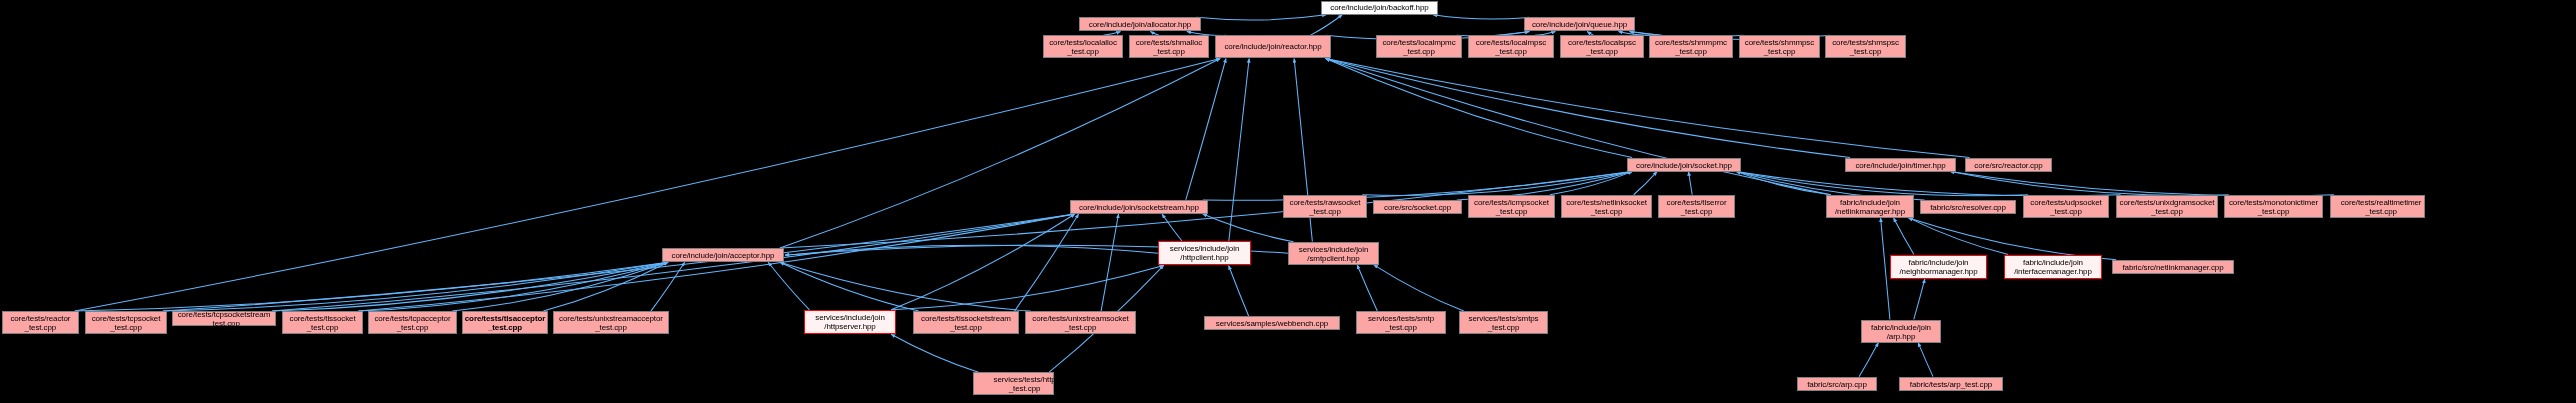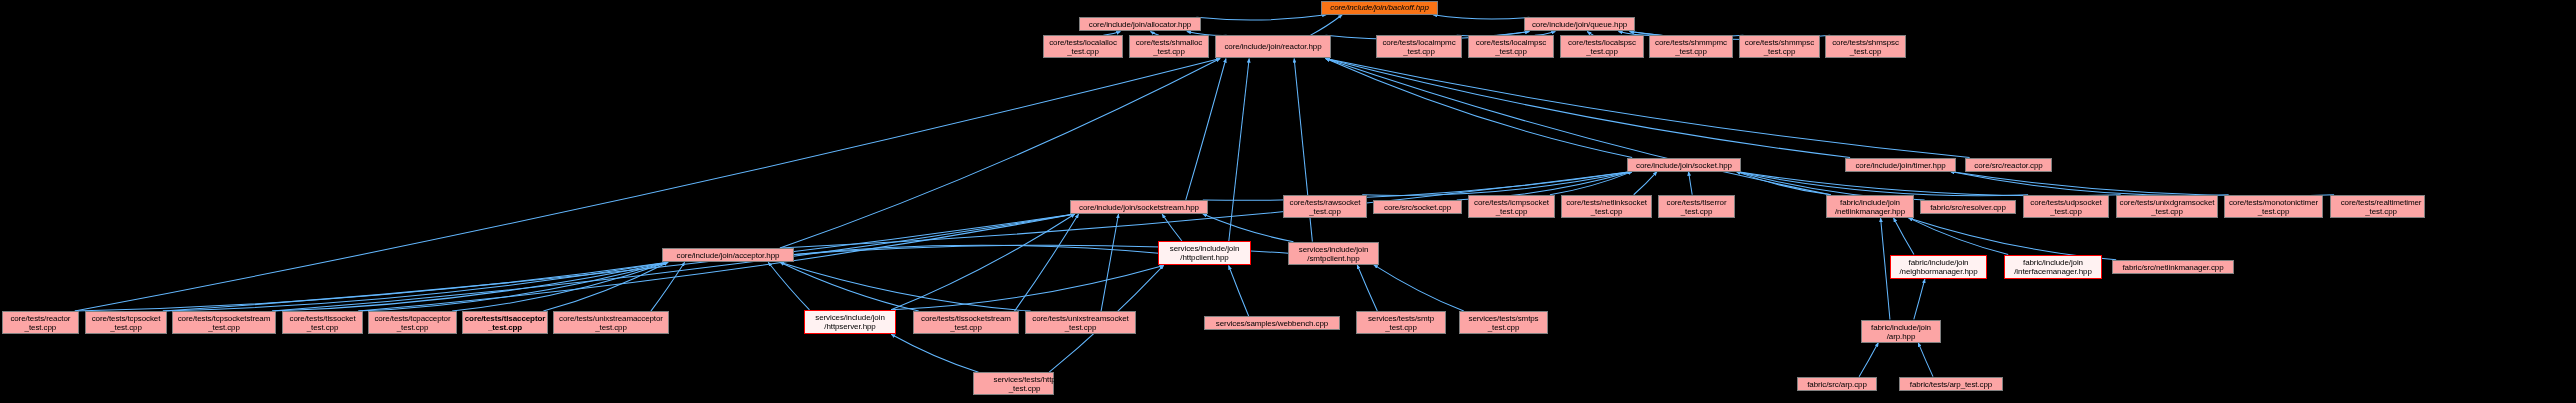--- a/index.html
+++ b/index.html
@@ -50,23 +50,22 @@
     content: "";
     position: absolute;
     left: 1.3px; top: 1.3px;
     right: -1.3px; bottom: -1.3px;
     border-right: 1.3px solid #7a7a7a;
     border-bottom: 1.3px solid #7a7a7a;
     z-index: -1;
     pointer-events: none;
   }
   .gnode.root {
-    background: #f97316;
+    background: #ffffff;
     border: 0.6px solid #808080;
-    font-style: italic;
   }
   .gnode.highlight {
     background: #fff2f2;
     border: 1.3px solid #ff0000;
   }
 </style>
 </head>
 <body>
 
 <div id="graph-root">
@@ -183,37 +182,37 @@
 /netlinkmanager.hpp</div>
       <div class="gnode" style="left: 1920px; top: 200px; width: 96px; height: 14px;">fabric/src/resolver.cpp</div>
       <div class="gnode" style="left: 2023px; top: 195px; width: 86px; height: 23px;">core/tests/udpsocket
 _test.cpp</div>
       <div class="gnode" style="left: 2116px; top: 195px; width: 102px; height: 23px;">core/tests/unixdgramsocket
 _test.cpp</div>
       <div class="gnode" style="left: 2224px; top: 195px; width: 99px; height: 23px;">core/tests/monotonictimer
 _test.cpp</div>
       <div class="gnode" style="left: 2330px; top: 195px; width: 95px; height: 23px; padding-left: 9px;">core/tests/realtimetimer
 _test.cpp</div>
-      <div class="gnode" style="left: 662px; top: 248px; width: 132px; height: 14px;">core/include/join/acceptor.hpp</div>
+      <div class="gnode" style="left: 662px; top: 248px; width: 122px; height: 14px;">core/include/join/acceptor.hpp</div>
       <div class="gnode highlight" style="left: 1158px; top: 241px; width: 93px; height: 24.4px;">services/include/join
 /httpclient.hpp</div>
       <div class="gnode" style="left: 1288px; top: 242px; width: 91px; height: 23px;">services/include/join
 /smtpclient.hpp</div>
       <div class="gnode highlight" style="left: 1890px; top: 255px; width: 97px; height: 24.4px;">fabric/include/join
 /neighbormanager.hpp</div>
       <div class="gnode highlight" style="left: 2004px; top: 255px; width: 98px; height: 24.4px;">fabric/include/join
 /interfacemanager.hpp</div>
       <div class="gnode" style="left: 2112px; top: 260px; width: 122px; height: 14px;">fabric/src/netlinkmanager.cpp</div>
       <div class="gnode" style="left: 1861px; top: 320px; width: 80px; height: 23px;">fabric/include/join
 /arp.hpp</div>
       <div class="gnode" style="left: 1.9px; top: 311px; width: 77px; height: 23px;">core/tests/reactor
 _test.cpp</div>
       <div class="gnode" style="left: 85px; top: 311px; width: 82px; height: 23px;">core/tests/tcpsocket
 _test.cpp</div>
-      <div class="gnode" style="left: 172px; top: 311px; width: 104px; height: 23px;">core/tests/tcpsocketstream
+      <div class="gnode" style="left: 172px; top: 311px; width: 104px; height: 15px;">core/tests/tcpsocketstream
 _test.cpp</div>
       <div class="gnode" style="left: 282px; top: 311px; width: 81px; height: 23px;">core/tests/tlssocket
 _test.cpp</div>
       <div class="gnode" style="left: 368px; top: 311px; width: 89px; height: 23px;">core/tests/tcpacceptor
 _test.cpp</div>
       <div class="gnode" style="left: 462px; top: 311px; width: 86px; height: 23px; font-weight: bold;">core/tests/tlsacceptor
 _test.cpp</div>
       <div class="gnode" style="left: 553px; top: 311px; width: 116px; height: 23px;">core/tests/unixstreamacceptor
 _test.cpp</div>
       <div class="gnode highlight" style="left: 804px; top: 310px; width: 92px; height: 24.4px;">services/include/join

